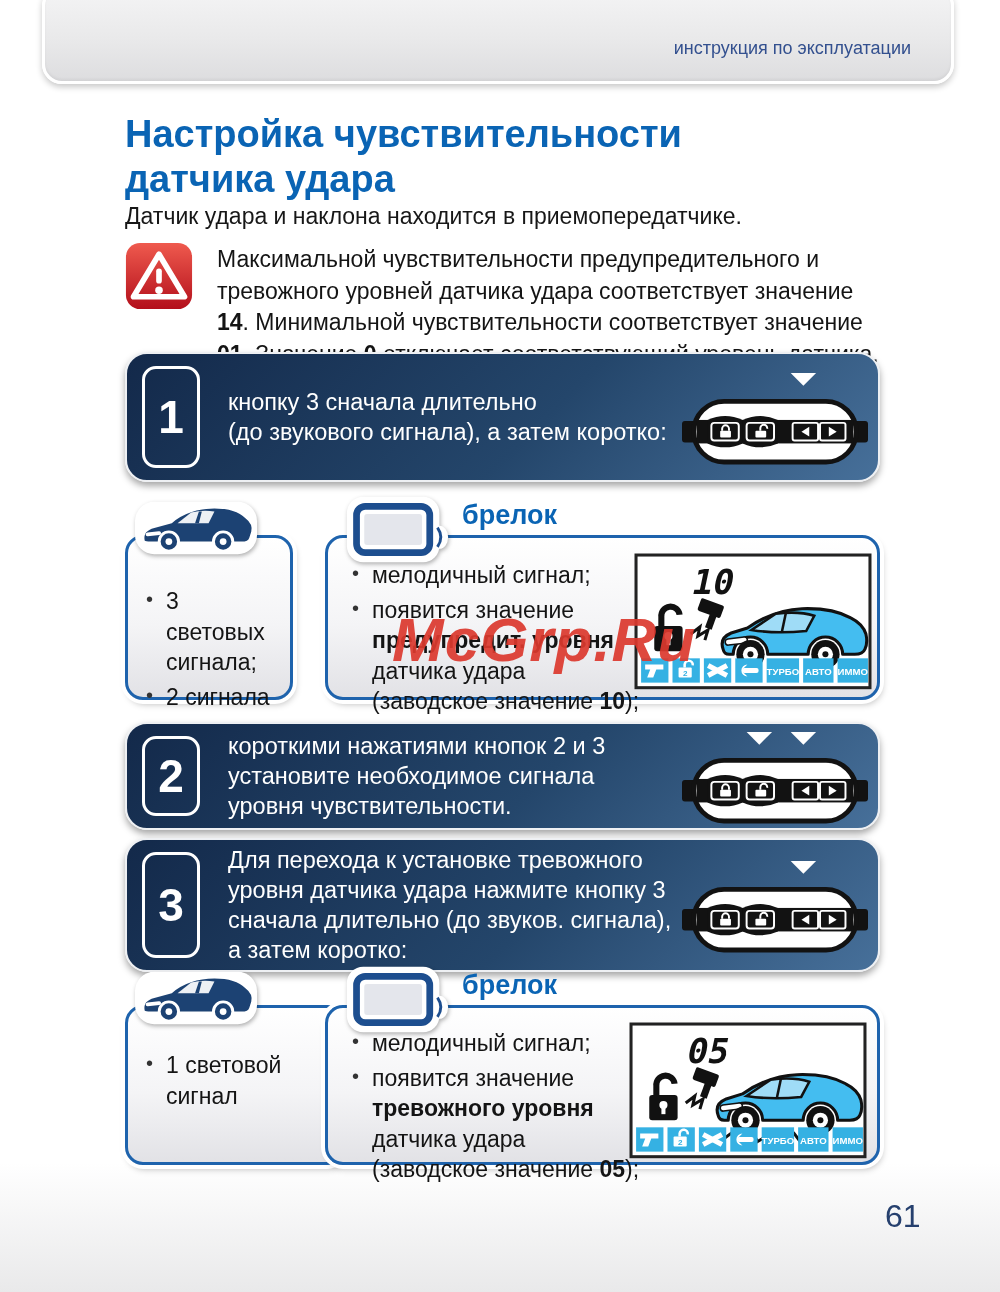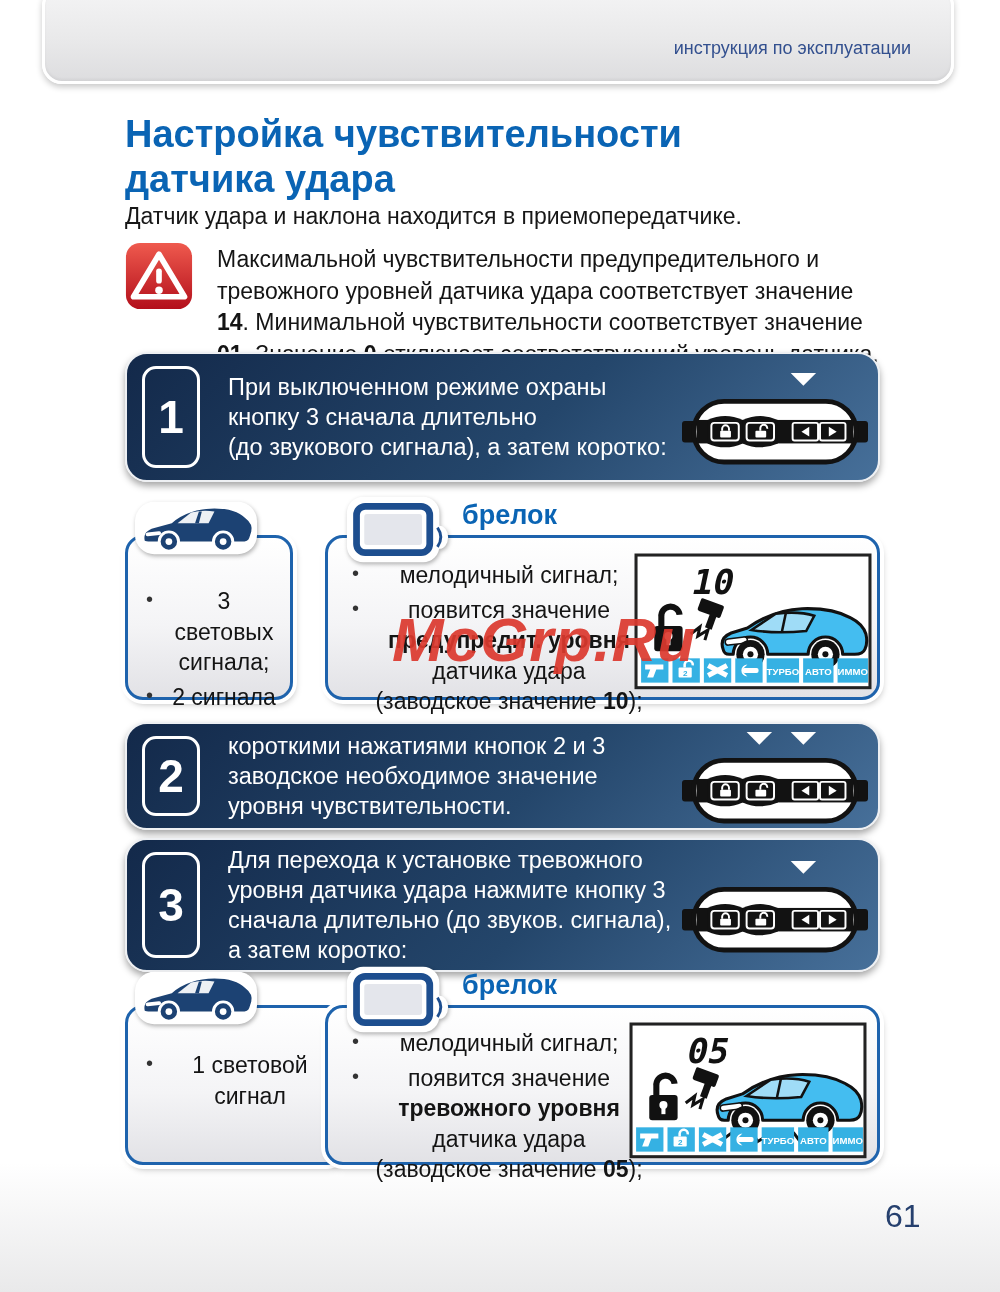--- a/index.html
+++ b/index.html
@@ -43,21 +43,20 @@
   }
   .step-text{margin-left:28px;color:#fff;font-size:23.5px;line-height:1.28;}
   .fob{position:absolute;right:10px;top:50%;transform:translateY(-50%);width:186px;}
   
   .rbox{
     border-radius:18px;
     background:linear-gradient(180deg,#ffffff 0%,#f4f4f6 55%,#e2e2e6 100%);
     border:3px solid #1e63ad;
     box-shadow:0 0 0 4px #ffffff,2px 4px 7px rgba(0,0,0,.28);
     box-sizing:border-box;
-    text-align:center;
   }
   ul.blist{list-style:none;margin:0;padding:0;font-size:23px;line-height:1.33;color:#141414;}
   ul.blist li{position:relative;padding-left:26px;margin-bottom:4px;}
   ul.blist li::before{content:"•";position:absolute;left:6px;top:0;color:#333;font-size:20px;}
   ul.blist b{font-weight:bold;}
   .fob-label{color:#0a64b4;font-size:27px;font-weight:bold;}
   .badge{filter:drop-shadow(1px 2px 2px rgba(0,0,0,.3));}
   
   .watermark{
     left:392px;top:604px;font-size:62px;font-weight:bold;font-style:italic;
@@ -116,21 +115,20 @@
     <path d="M36,13 L63,58 L9,58 Z" fill="none" stroke="#ffffff" stroke-width="6" stroke-linejoin="round"></path>
     <rect x="33" y="28" width="6" height="16" rx="3" fill="#ffffff"></rect>
     <circle cx="36" cy="51" r="4" fill="#ffffff"></circle>
   </svg>
   <div class="warn-text"><span>Максимальной чувствительности предупредительного и тревожного уровней датчика удара соответствует значение </span><b>14</b><span>. Минимальной чувствительности соответствует значение </span><b>01</b><span>. Значение </span><b>0</b><span> отключает соответствующий уровень датчика.</span></div>
 </div>
 
 <div class="abs step" style="top:352px;height:130px;">
   <div class="step-num">1</div>
   <div class="step-text">
-    <div>При выключенном режиме охраны</div>
     <div>кнопку 3 сначала длительно</div>
     <div>(до звукового сигнала), а затем коротко:</div>
   </div>
   <svg class="fob" viewBox="0 0 190 100">
     <use href="#fob-arrow" x="124" y="5"></use>
     <use href="#fob-base" y="8"></use>
   </svg>
 </div>
 
 <div class="abs rbox" style="left:125px;top:535px;width:168px;height:165px;">
@@ -221,21 +219,21 @@
   <rect x="13" y="16" width="76" height="48" rx="9" fill="#ffffff" stroke="#1d4e8f" stroke-width="7"></rect>
   <rect x="21" y="24" width="60" height="32" rx="3" fill="#e4e6ec"></rect>
   <path d="M97,38 q7,10 0,20" fill="none" stroke="#1d4e8f" stroke-width="3"></path>
 </svg>
 <span class="abs fob-label" style="left:462px;top:500px;z-index:6;">брелок</span>
 
 <div class="abs step" style="top:722px;height:108px;">
   <div class="step-num">2</div>
   <div class="step-text">
     <div>короткими нажатиями кнопок 2 и 3</div>
-    <div>заводское необходимое значение</div>
+    <div>установите необходимое сигнала</div>
     <div>уровня чувствительности.</div>
   </div>
   <svg class="fob" viewBox="0 0 190 100">
     <use href="#fob-arrow" x="79" y="5"></use>
     <use href="#fob-arrow" x="124" y="5"></use>
     <use href="#fob-base" y="8"></use>
   </svg>
 </div>
 
 <div class="abs step" style="top:838px;height:134px;">

